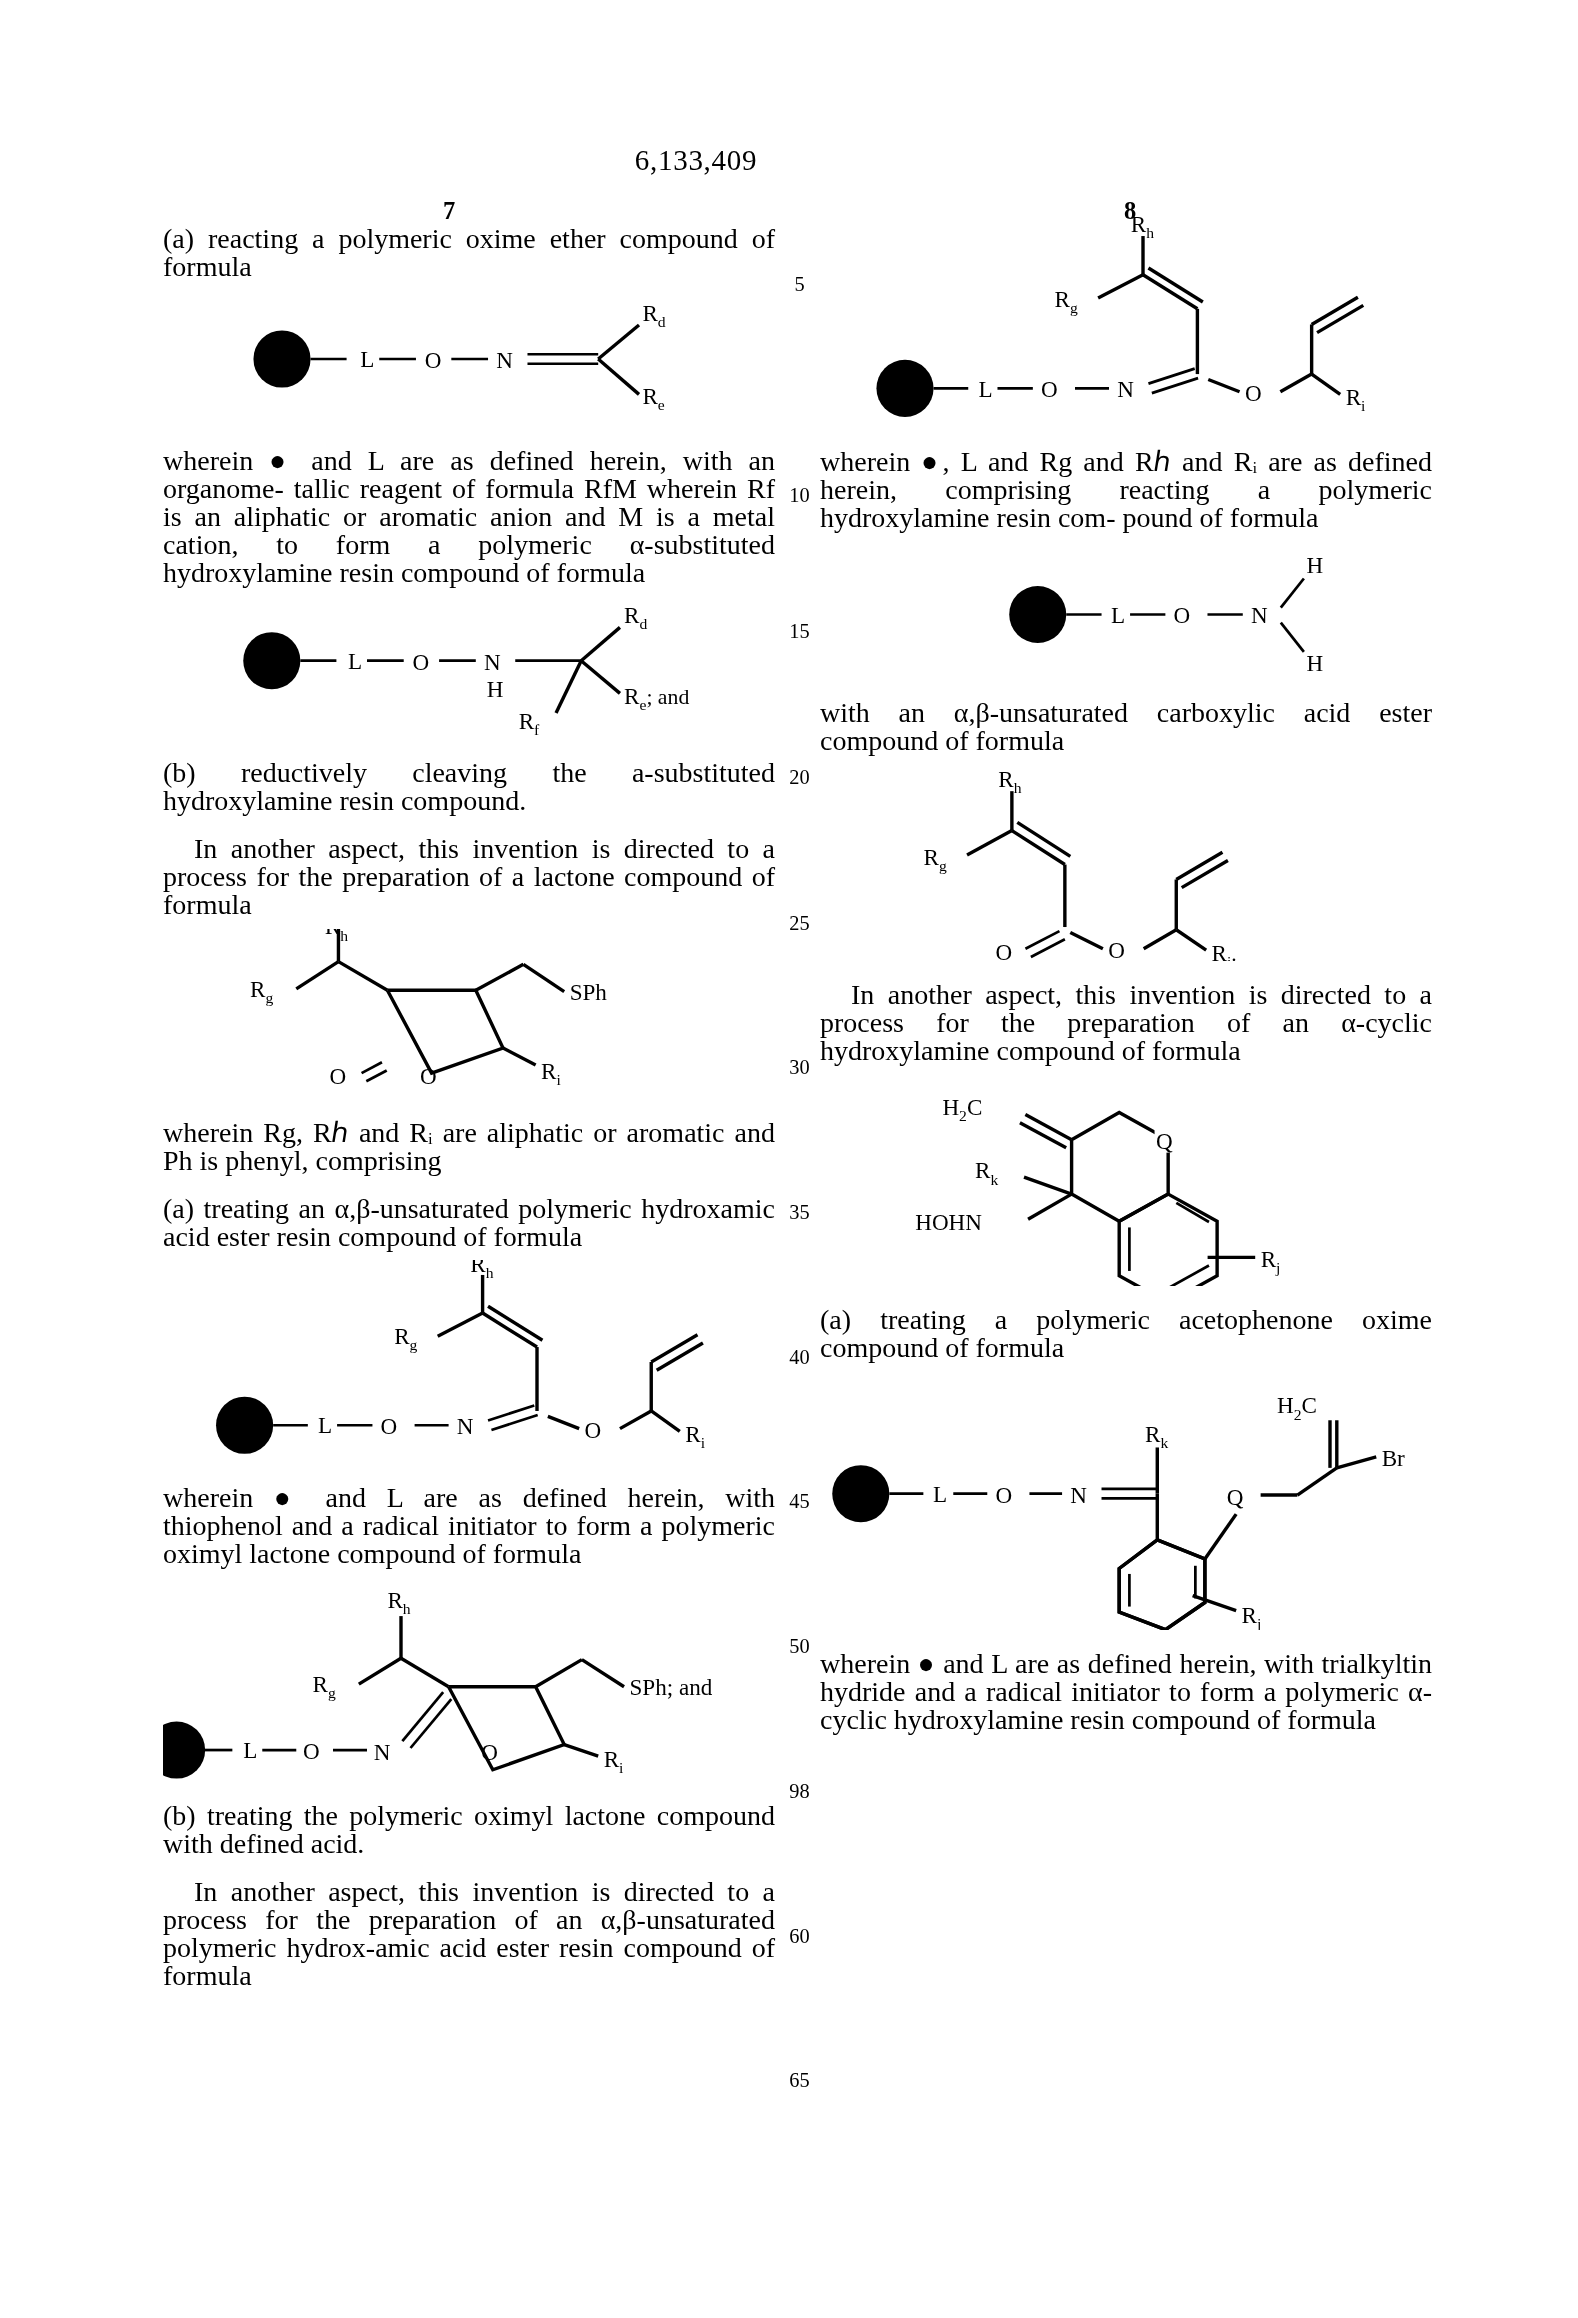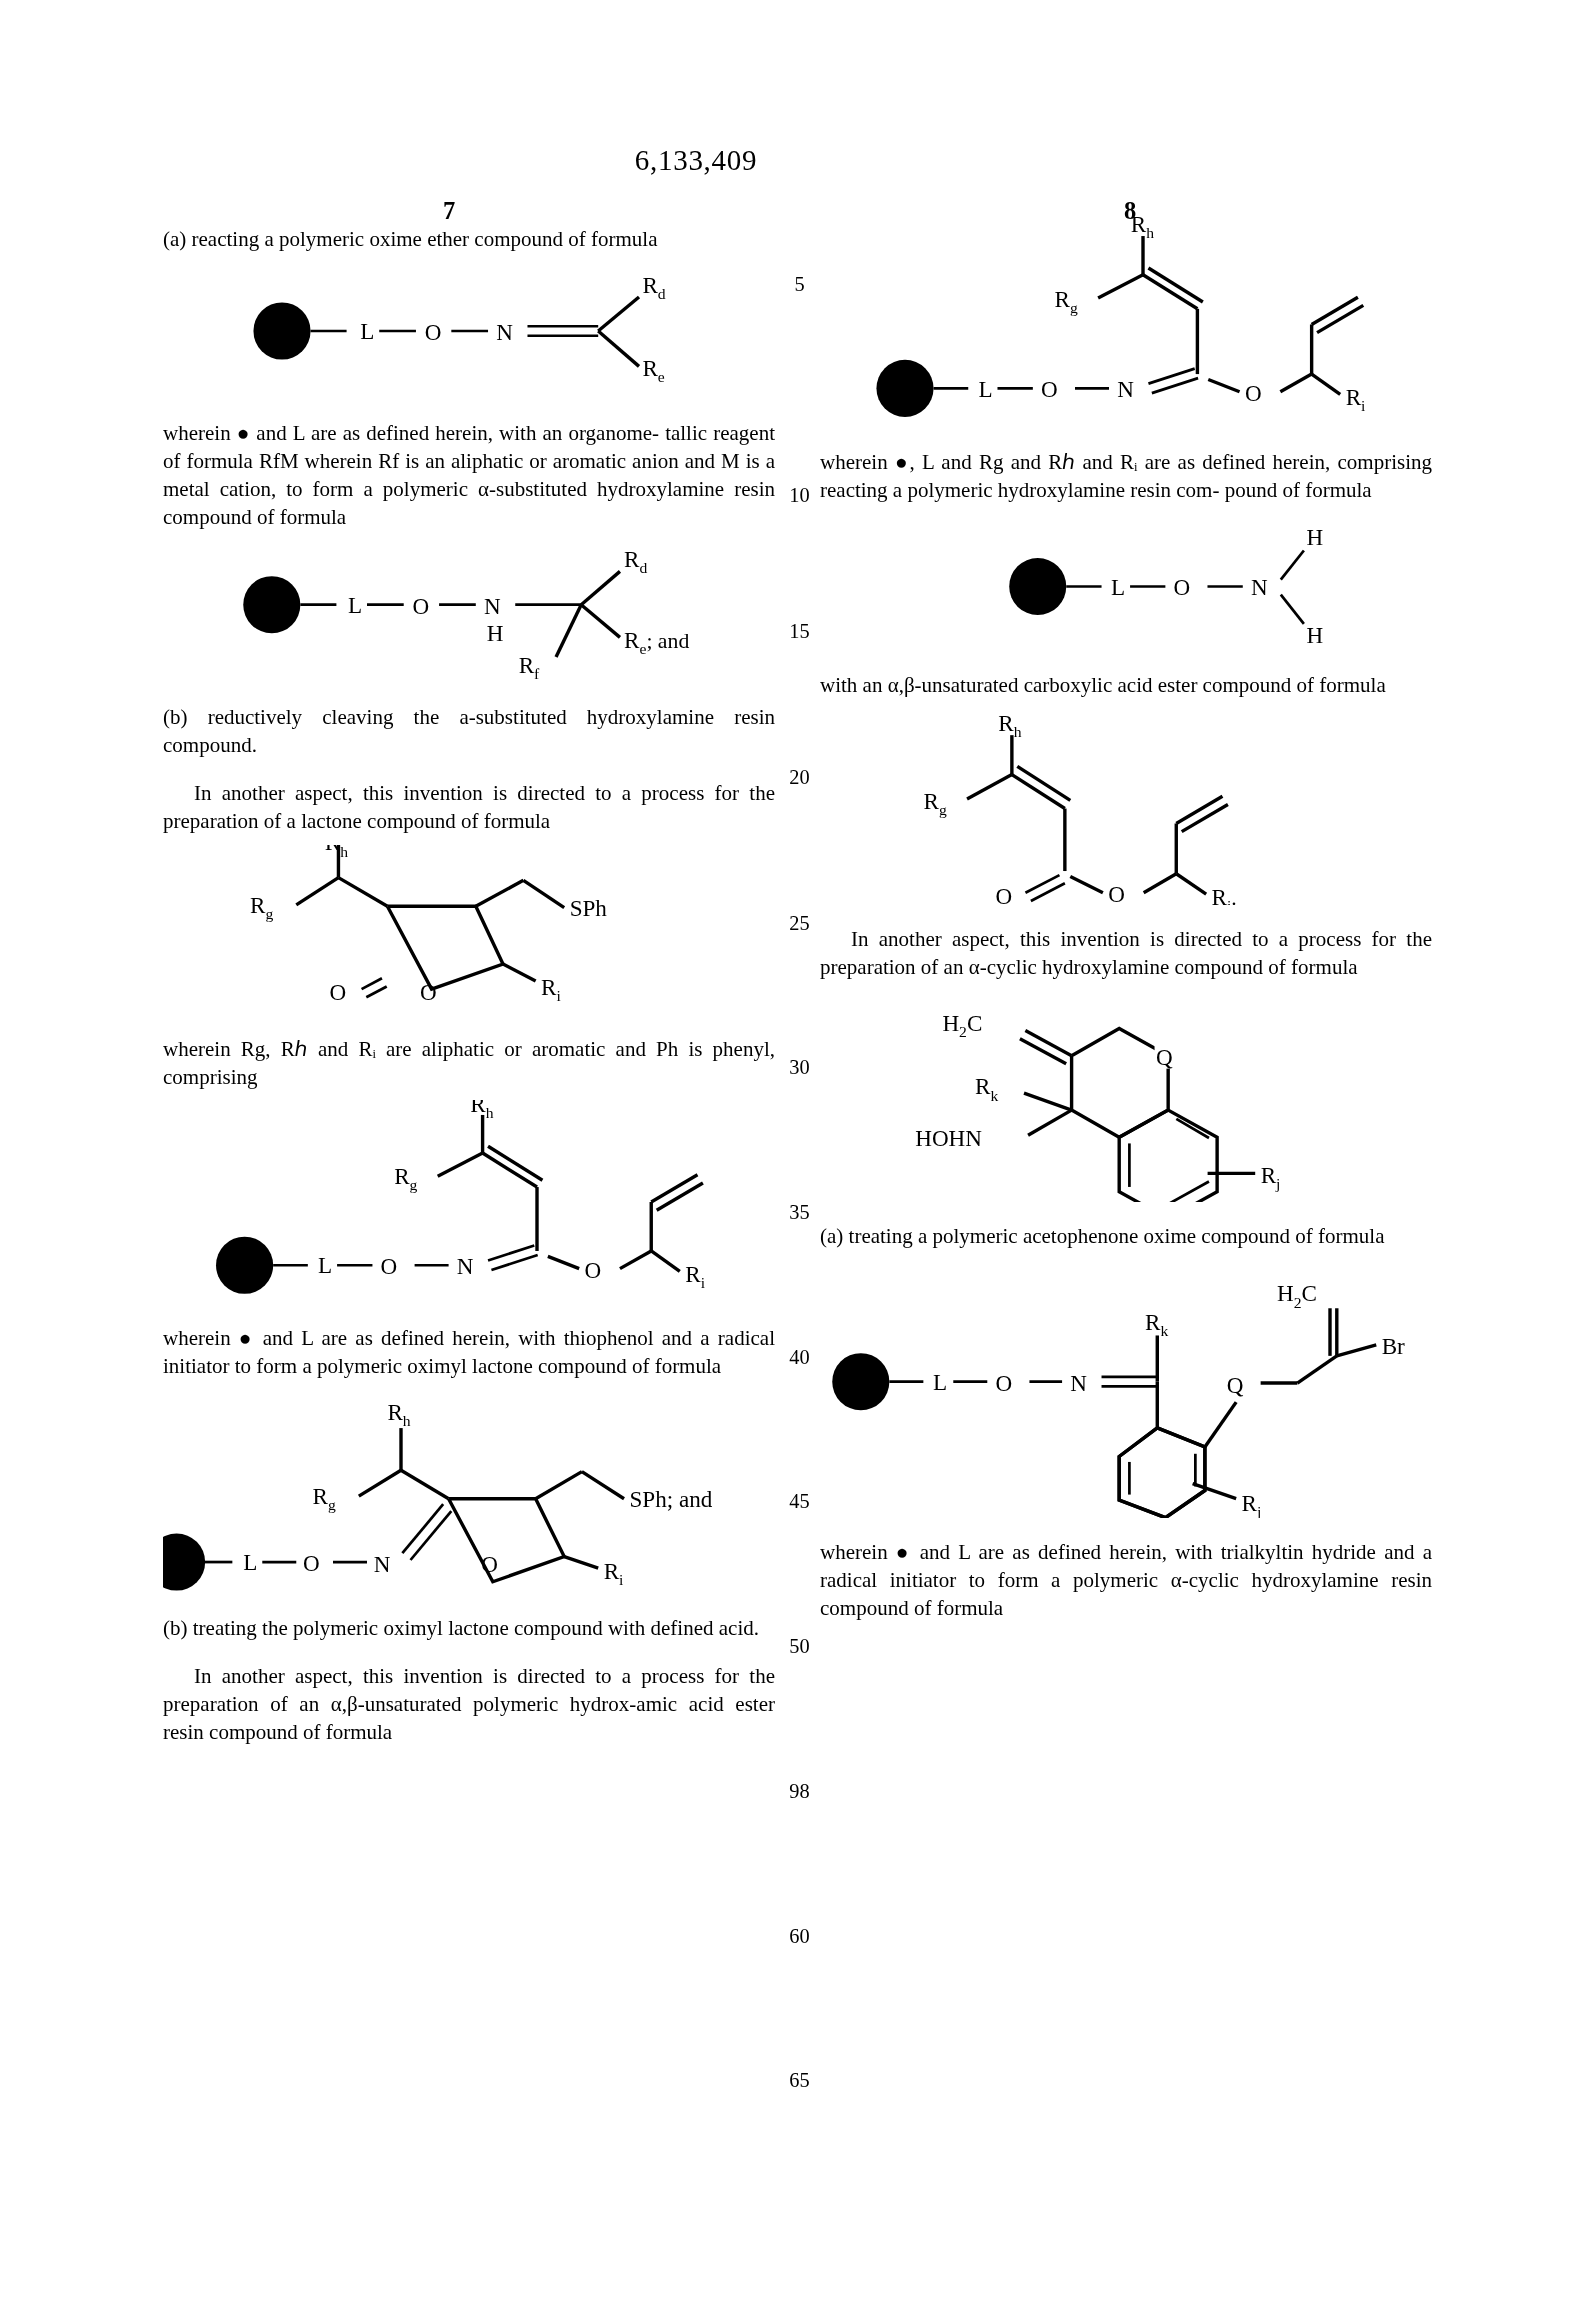--- a/index.html
+++ b/index.html
@@ -5,21 +5,21 @@
   html,body{margin:0;padding:0;background:#fff;}
   body{width:1578px;height:2319px;font-family:"Liberation Serif",serif;color:#000;position:relative;}
   .page{position:absolute;left:0;top:0;width:1578px;height:2319px;}
   .patent-no{position:absolute;top:144px;left:0;width:1392px;text-align:center;font-size:29px;letter-spacing:0.7px;}
   .col-num{position:absolute;font-size:24.5px;font-weight:bold;text-align:center;width:82px;}
   .col-num.left{top:197px;left:408px;}
   .col-num.right{top:197px;left:1089px;}
   .col{position:absolute;top:225px;width:612px;}
   .col.left{left:163px;}
   .col.right{left:820px;}
-  p{margin:0;font-size:21px;line-height:28px;text-align:justify;text-justify:inter-word;}
+  p{margin:0;font-size:28px;line-height:28px;text-align:justify;text-justify:inter-word;}
   p.indent{text-indent:31px;}
   p.gap{margin-top:20px;}
   .fig{margin:9.5px 0 9.5px 0;position:relative;}
   .fig svg{display:block;}
   .linenums{position:absolute;left:769px;top:225px;width:61px;}
   .linenum{position:absolute;font-size:20.4px;text-align:center;width:61px;}
   text{font-family:"Liberation Serif",serif;}
   .bead{fill:#000;}
   .bond{stroke:#000;fill:none;}
 </style>
@@ -126,20 +126,21 @@
         <text x="238" y="8" font-size="34">R<tspan font-size="23" dy="9">h</tspan></text>
         <text x="128" y="100" font-size="34">R<tspan font-size="23" dy="9">g</tspan></text>
       </svg>
     </div>
 
     <p class="gap">
       <span>wherein Rg, Rℎ and Rᵢ are aliphatic or aromatic and Ph is</span>
       <span>phenyl, comprising</span>
     </p>
 
+    <p class="gap">(a) treating an α,β-unsaturated polymeric hydroxamic acid ester resin compound of formula</p>
 
     <div class="fig">
       <svg width="612" height="204" viewBox="0 0 900 300">
         <circle class="bead" cx="120" cy="243" r="42"></circle>
         <line class="bond" x1="162" y1="243" x2="213" y2="243" stroke-width="4"></line>
         <text x="228" y="255" font-size="34">L</text>
         <line class="bond" x1="256" y1="243" x2="308" y2="243" stroke-width="4"></line>
         <text x="320" y="256" font-size="34">O</text>
         <line class="bond" x1="370" y1="243" x2="420" y2="243" stroke-width="4"></line>
         <text x="432" y="256" font-size="34">N</text>

